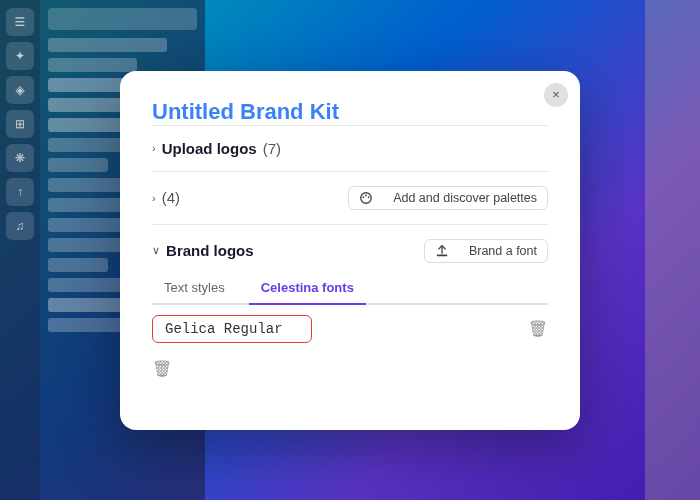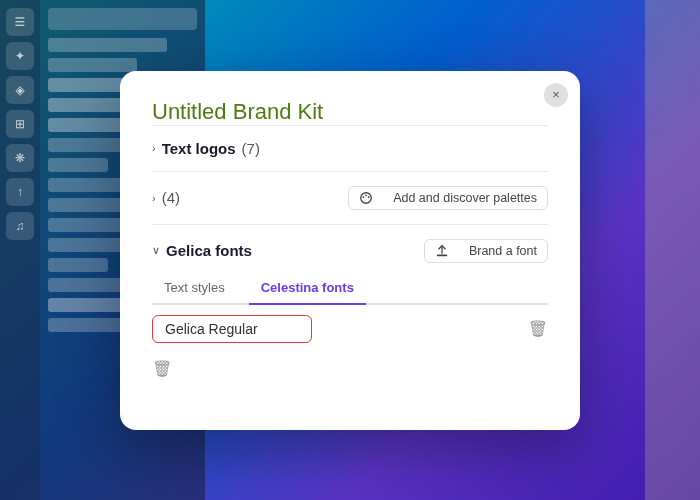--- a/index.html
+++ b/index.html
@@ -138,22 +138,22 @@
       cursor: pointer;
       display: flex;
       align-items: center;
       justify-content: center;
       font-size: 13px;
       color: #555;
     }
 
     .modal-title {
       font-size: 22px;
-      font-weight: 400;
-      color: #4d7c0f;
+      font-weight: 700;
+      color: #3b82f6;
     }
 
     .section {
       border-top: 1px solid #e8e8e8;
       padding: 14px 0;
     }
 
     .section-header {
       display: flex;
       align-items: center;
@@ -302,21 +302,21 @@
   <div class="modal">
 
     <button class="modal-close">×</button>
 
     <h1 class="modal-title">Untitled Brand Kit</h1>
 
     <div class="section">
       <div class="section-header">
         <div class="section-title-row">
           <span class="chevron">›</span>
-          <span class="section-title">Text logos</span>
+          <span class="section-title">Upload logos</span>
           <span class="section-count">(7)</span>
         </div>
       </div>
     </div>
 
     <div class="section">
       <div class="section-header">
         <div class="section-title-row">
           <span class="chevron">›</span>
           <span class="section-count">(4)</span>
@@ -330,39 +330,39 @@
           </svg>
           <span>Add and discover palettes</span>
         </button>
       </div>
     </div>
 
     <div class="section">
       <div class="section-header">
         <div class="section-title-row">
           <span class="chevron">∨</span>
-          <span class="section-title">Gelica fonts</span>
+          <span class="section-title">Brand logos</span>
         </div>
         <button class="section-action">
           <svg class="upload-icon-svg" viewBox="0 0 16 16" fill="none" stroke="currentColor" stroke-width="1.5">
             <polyline points="4,6 8,2 12,6"></polyline>
             <line x1="8" y1="2" x2="8" y2="11"></line>
             <rect x="2" y="12" width="12" height="2" rx="1" fill="currentColor" stroke="none"></rect>
           </svg>
           <span>Brand a font</span>
         </button>
       </div>
 
       <div class="tabs">
         <div class="tab">Text styles</div>
         <div class="tab active">Celestina fonts</div>
       </div>
 
       <div class="font-row">
-        <div class="font-name-box selected" style="font-family: Liberation Sans, sans-serif;">Gelica Regular</div>
+        <div class="font-name-box selected" style="font-family: Liberation Mono, monospace;">Gelica Regular</div>
         <span class="trash-icon">🗑</span>
       </div>
 
       <div class="font-row">
         <span class="trash-icon">🗑</span>
       </div>
 
     </div>
 
   </div>

